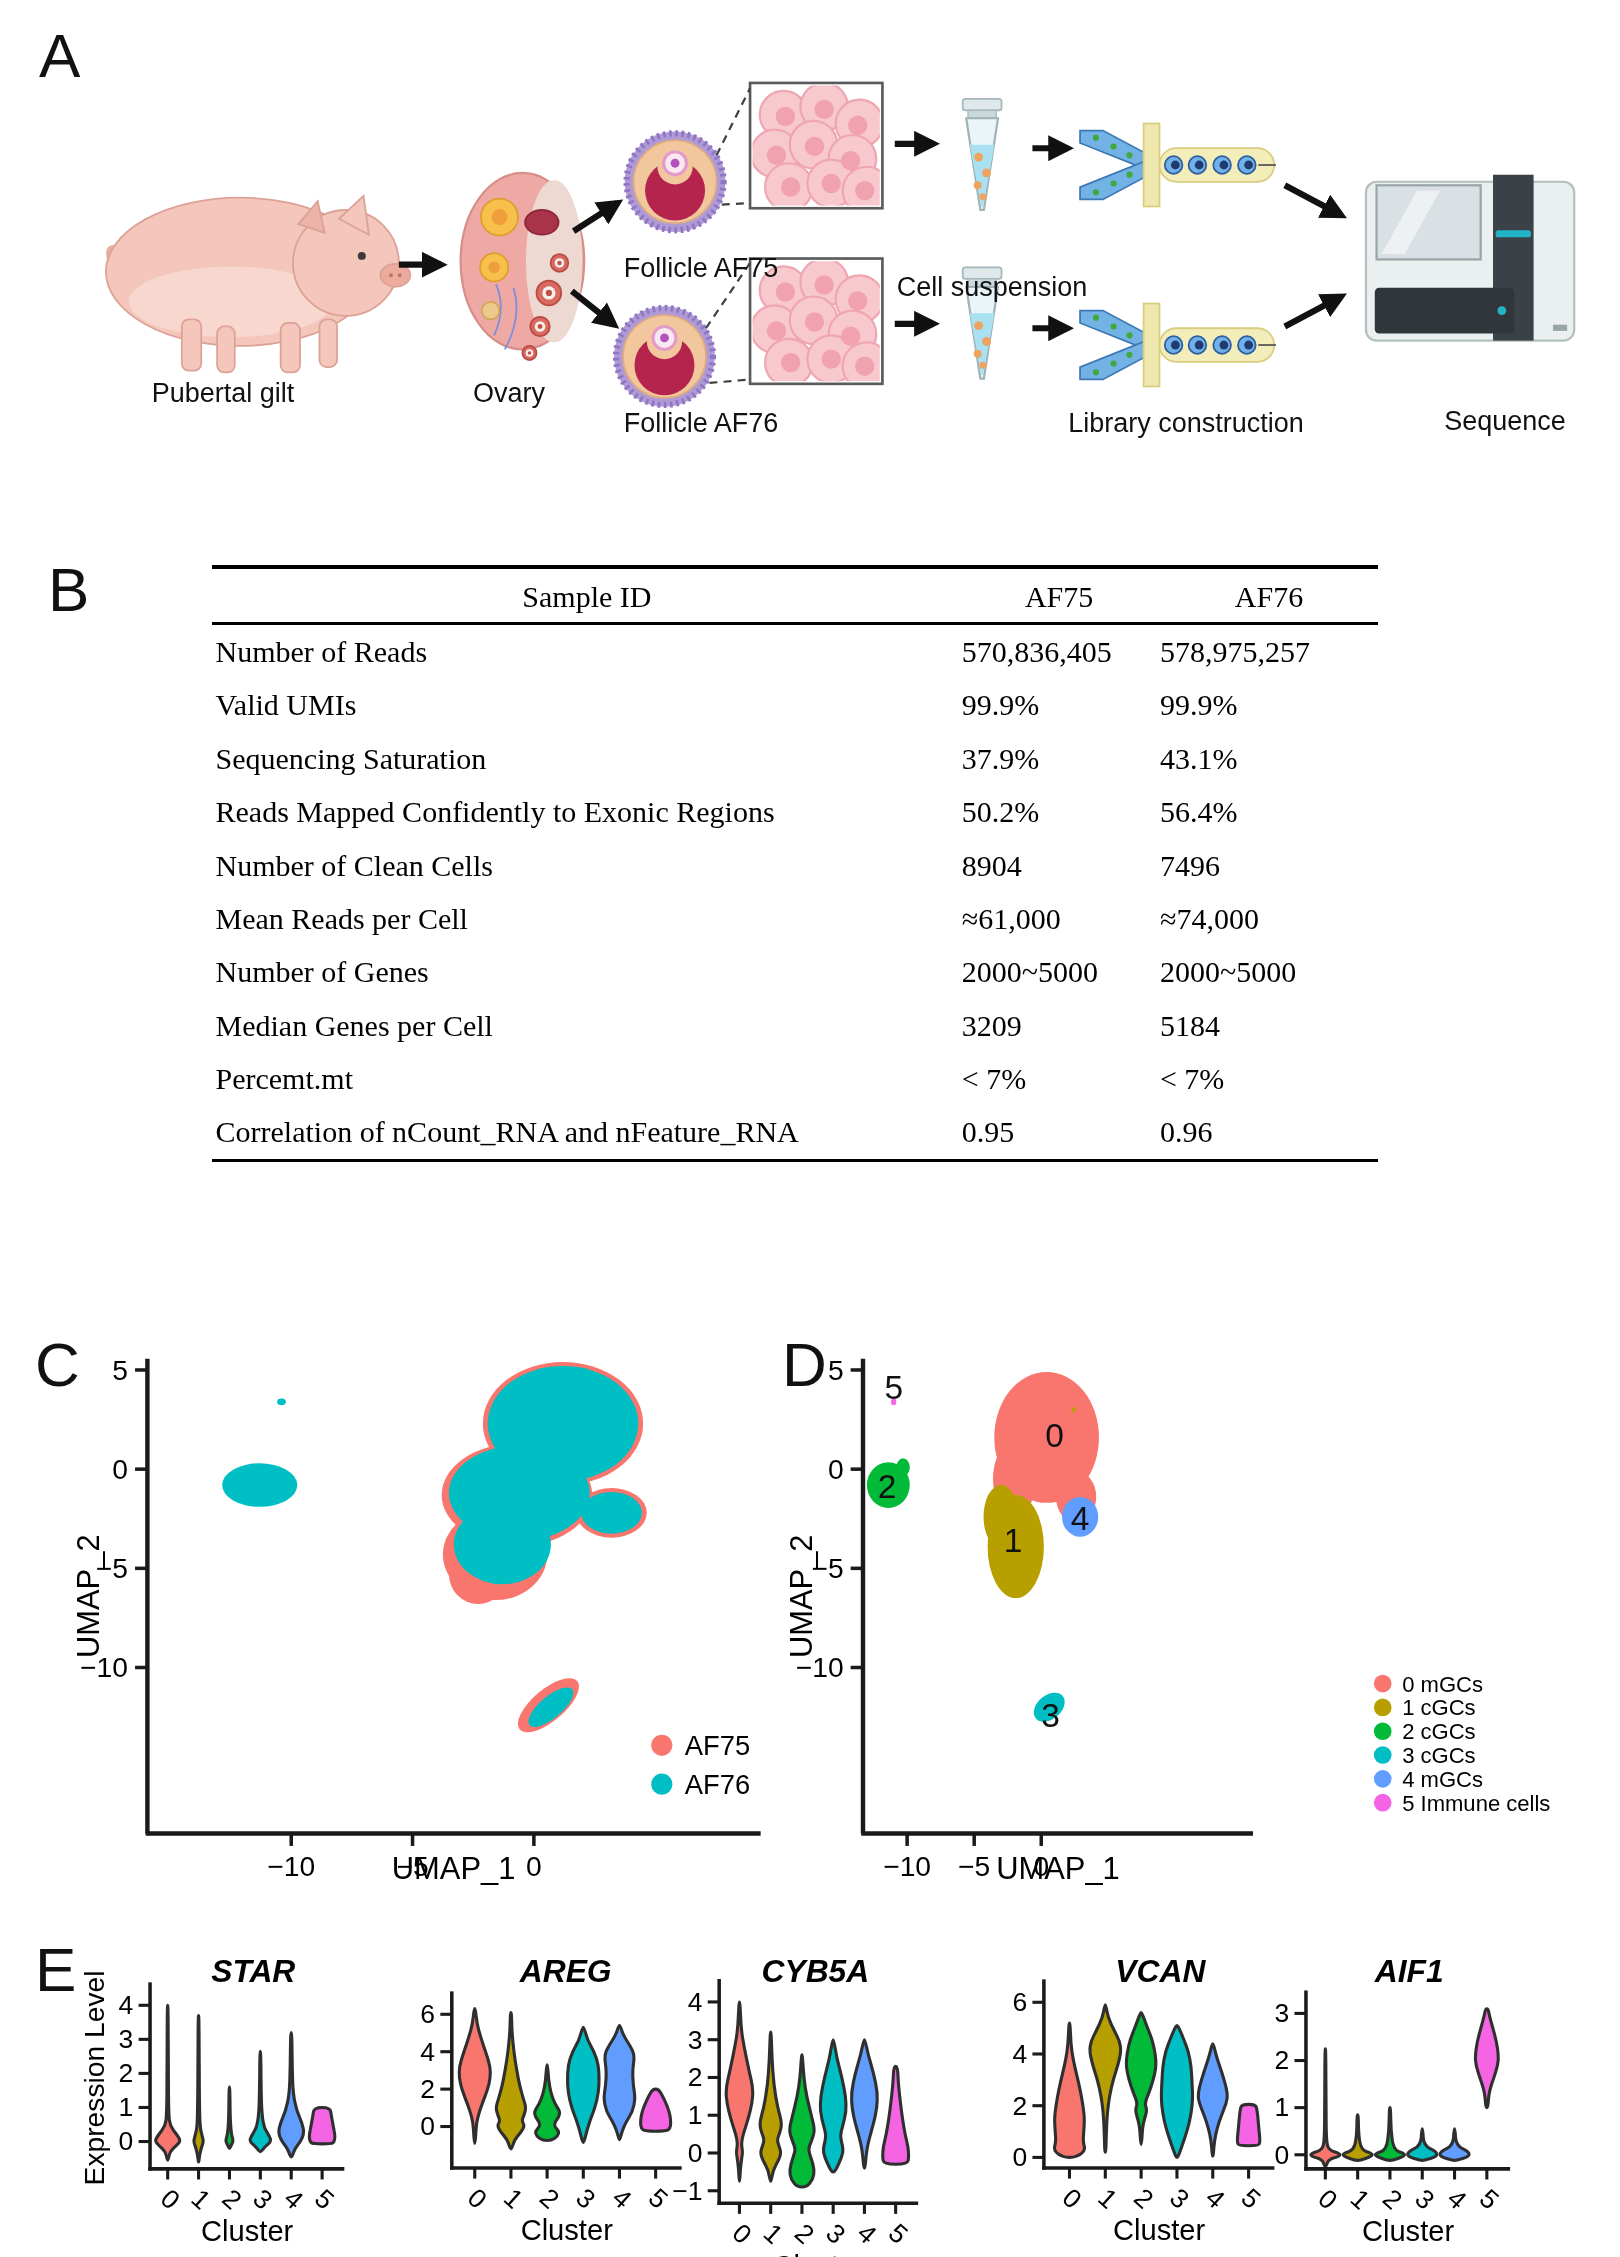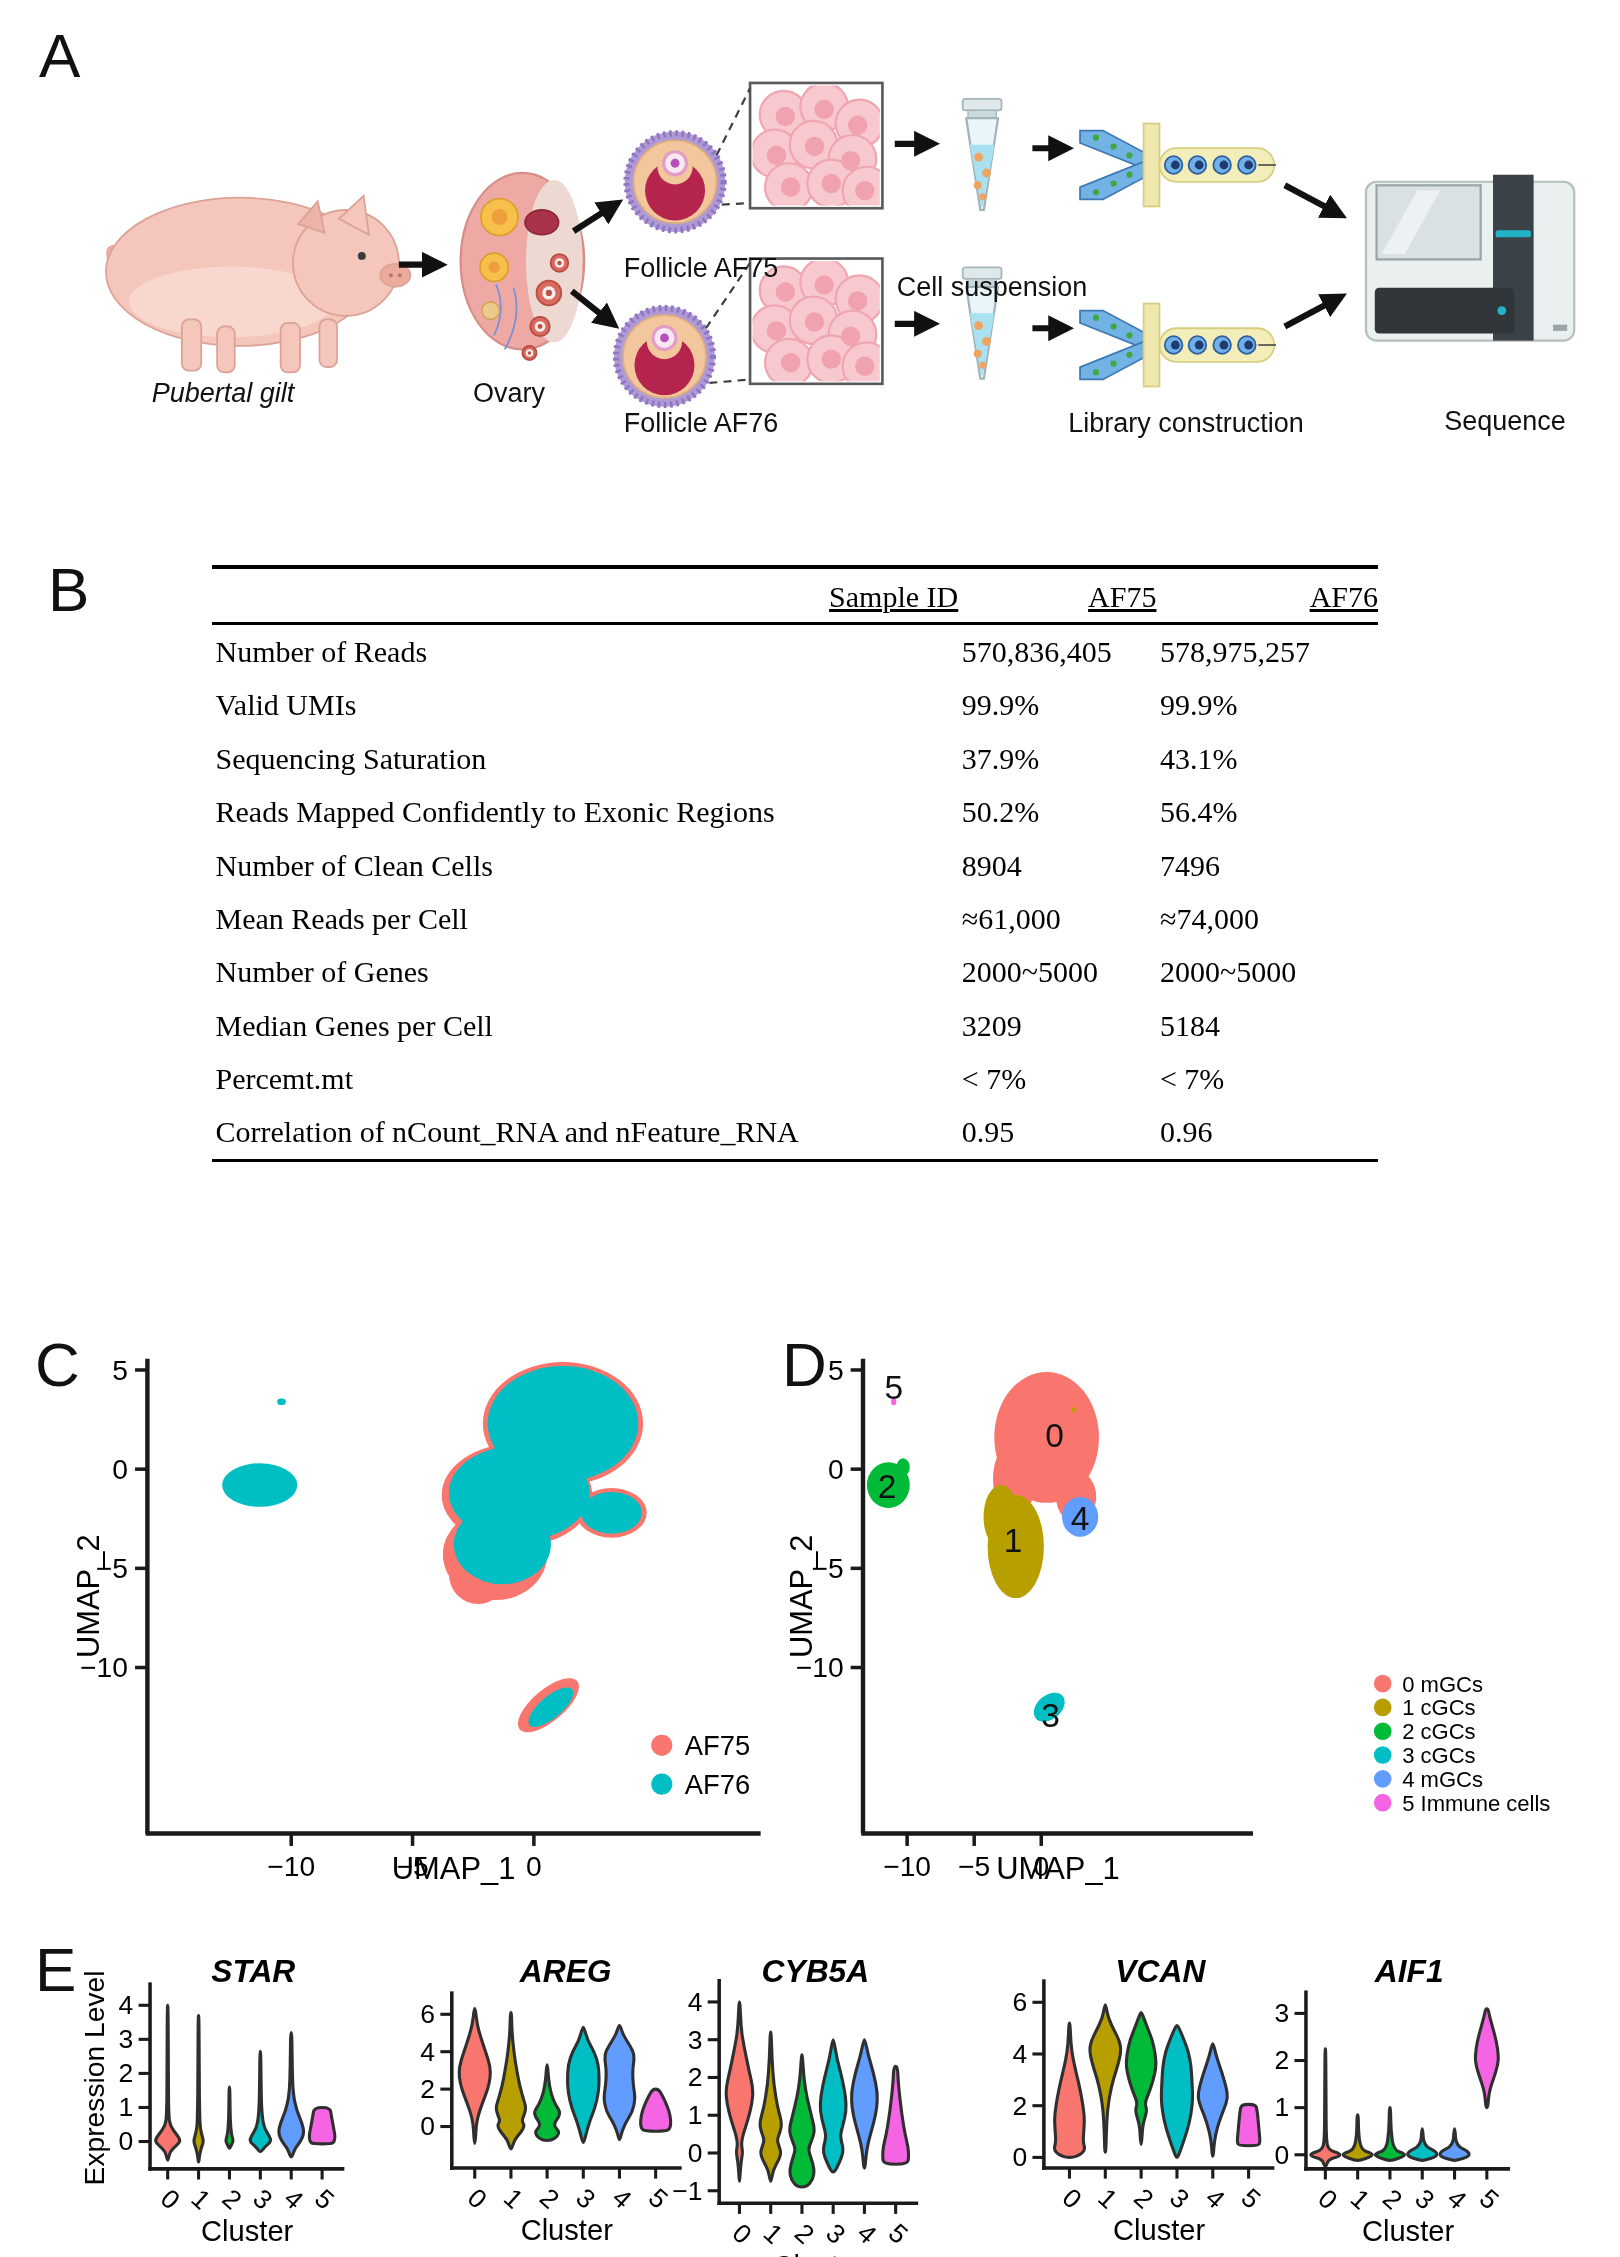--- a/index.html
+++ b/index.html
@@ -7,21 +7,21 @@
         font-family:"Liberation Sans",sans-serif;overflow:hidden;color:#000;}
   .panel-label{position:absolute;font-size:62px;font-weight:400;color:#111;
         font-family:"Liberation Sans",sans-serif;line-height:1;}
   .caption{position:absolute;font-size:27px;color:#111;white-space:nowrap;
         transform:translateX(-50%);line-height:1.15;}
   #fig-svg{position:absolute;left:0;top:0;}
   
   #tableB{position:absolute;left:212px;top:565px;width:1166px;border-collapse:collapse;
         font-family:"Liberation Serif",serif;font-size:30px;color:#000;
         border-top:4.4px solid #000;border-bottom:3.5px solid #000;}
-  #tableB th{font-weight:400;text-align:right;padding:10.6px 0 8.8px 3.5px;border-bottom:3.5px solid #000;text-decoration:underline;}
+  #tableB th{font-weight:400;text-align:center;padding:10.6px 0 8.8px 3.5px;border-bottom:3.5px solid #000;}
   #tableB td{padding:9.7px 0 9.7px 3.5px;}
   #tableB .c-metric{width:64%;}
   #tableB .c-v1{width:17%;}
   #tableB .c-v2{width:19%;}
 </style>
 </head>
 <body>
 
 <div id="root">
 
@@ -461,21 +461,21 @@
         </g>
       </g>
   </svg>
 
   <div class="panel-label" style="left:39px;top:25px;">A</div>
   <div class="panel-label" style="left:48px;top:559px;">B</div>
   <div class="panel-label" style="left:35px;top:1334px;">C</div>
   <div class="panel-label" style="left:782px;top:1334px;">D</div>
   <div class="panel-label" style="left:35px;top:1939px;">E</div>
 
-  <div class="caption" style="left:223px;top:378px;font-style:italic;">Pubertal gilt</div>
+  <div class="caption" style="left:223px;top:378px;">Pubertal gilt</div>
   <div class="caption" style="left:509px;top:378px;">Ovary</div>
   <div class="caption" style="left:701px;top:229px;margin-top:24px;">Follicle AF75</div>
   <div class="caption" style="left:701px;top:408px;">Follicle AF76</div>
   <div class="caption" style="left:992px;top:224px;margin-top:48px;">Cell suspension</div>
   <div class="caption" style="left:1186px;top:408px;">Library construction</div>
   <div class="caption" style="left:1505px;top:406px;">Sequence</div>
 
   <table id="tableB">
     <thead>
       <tr>

